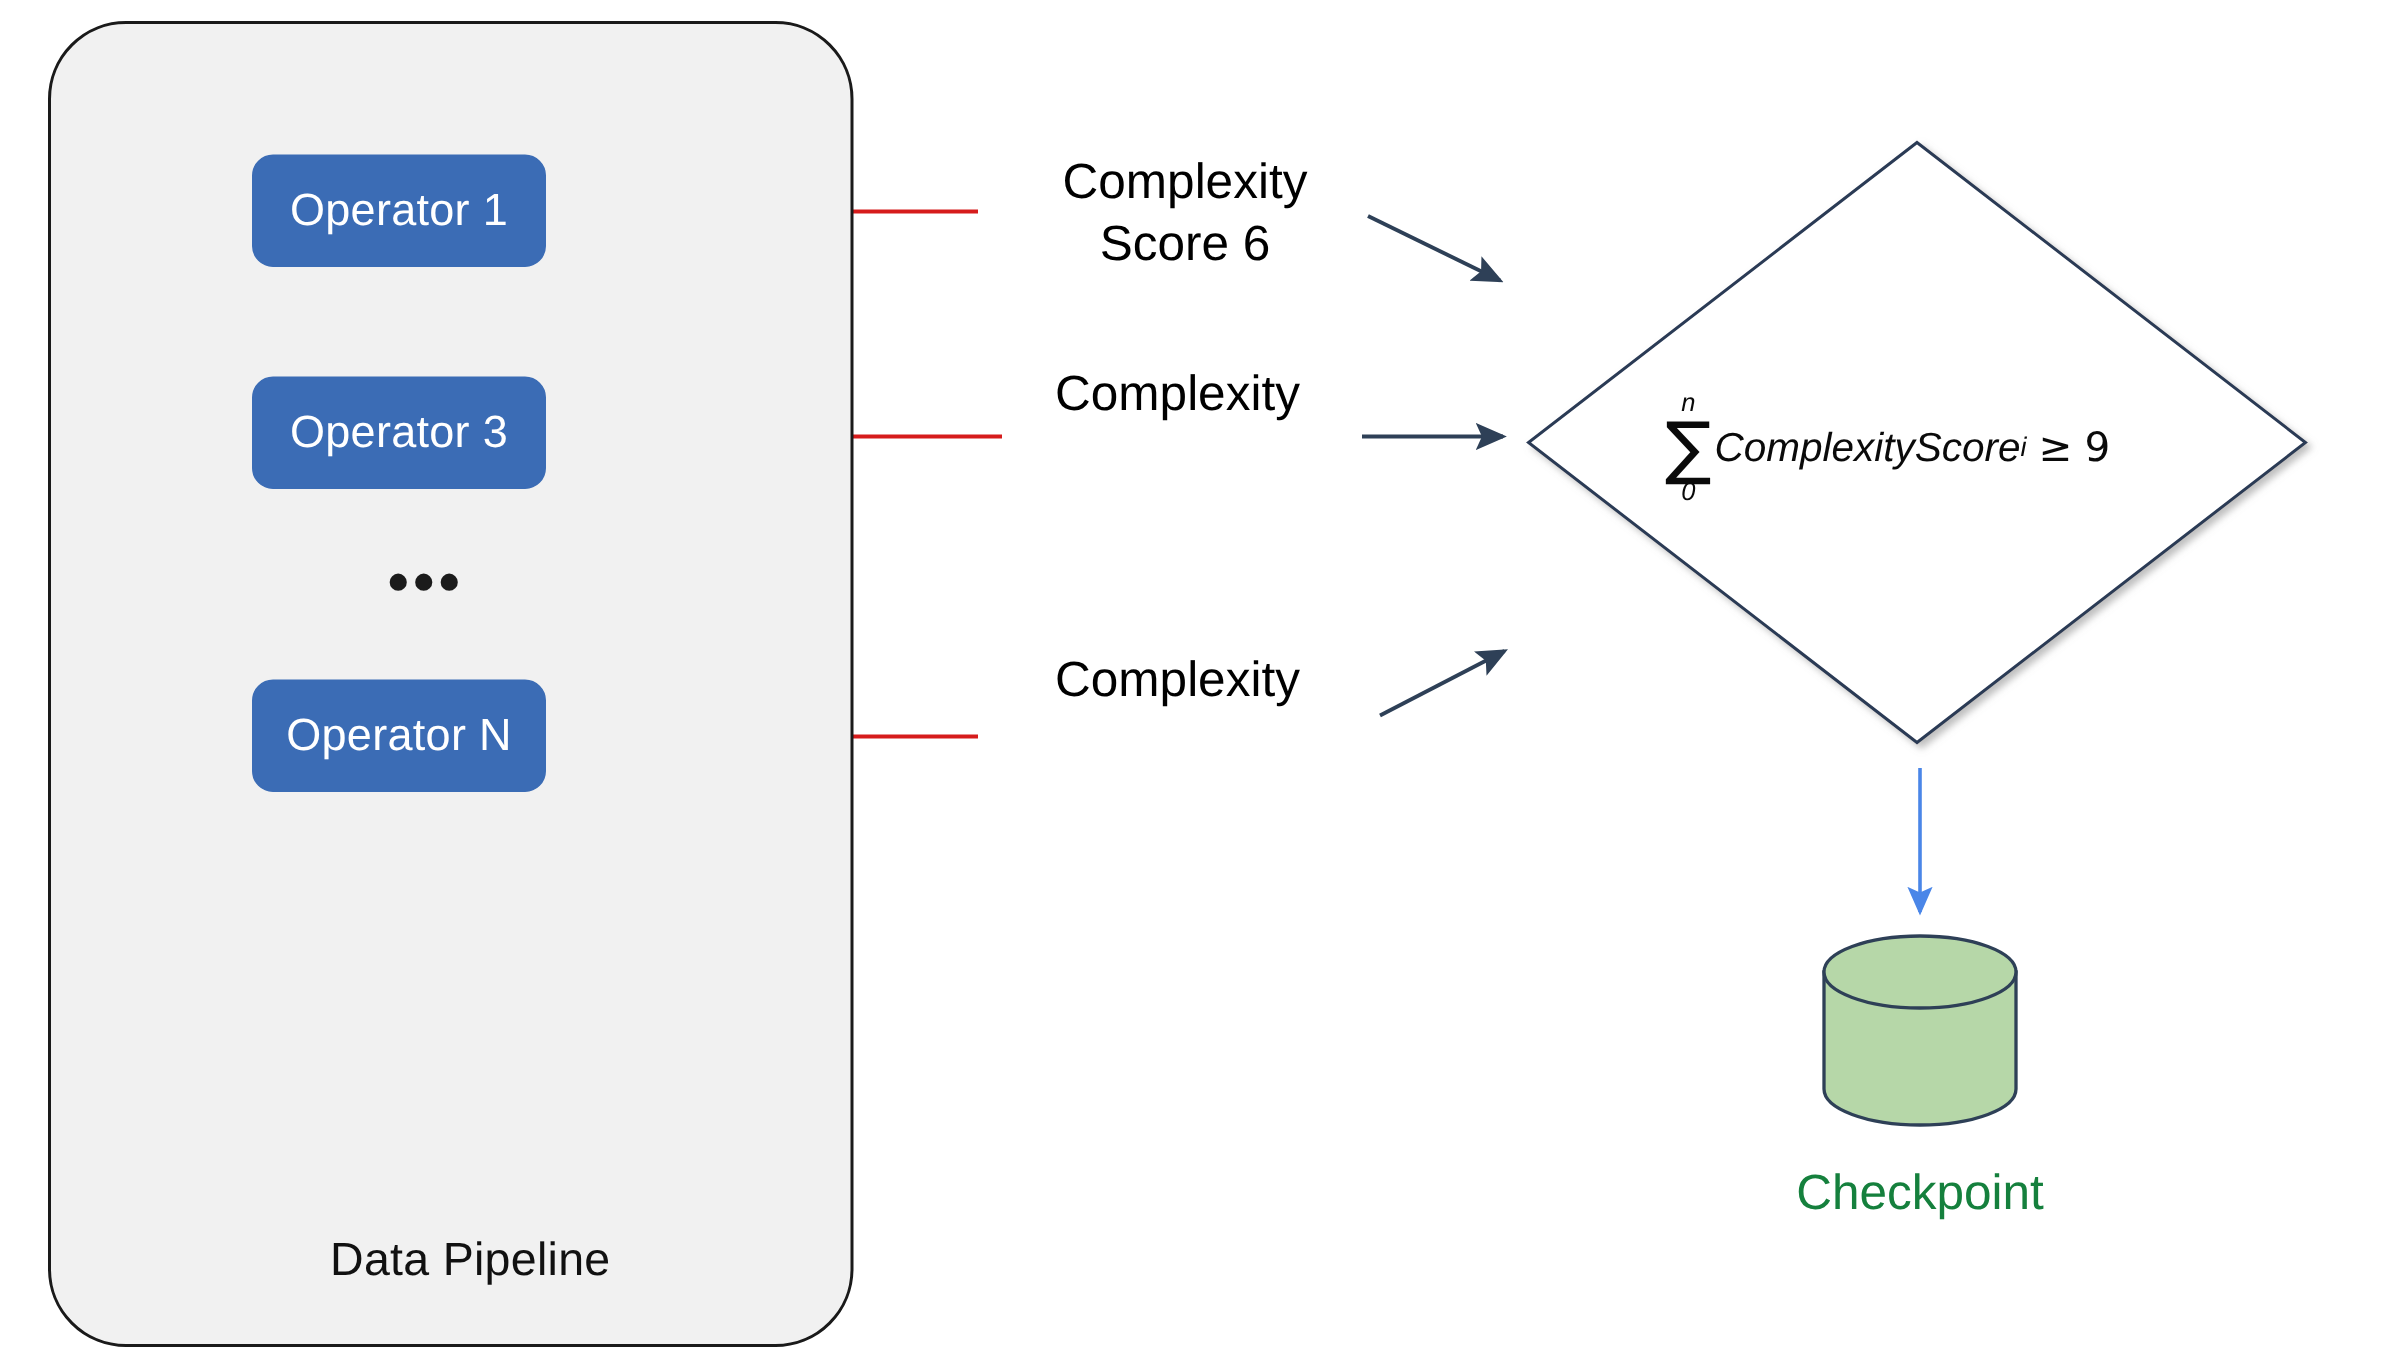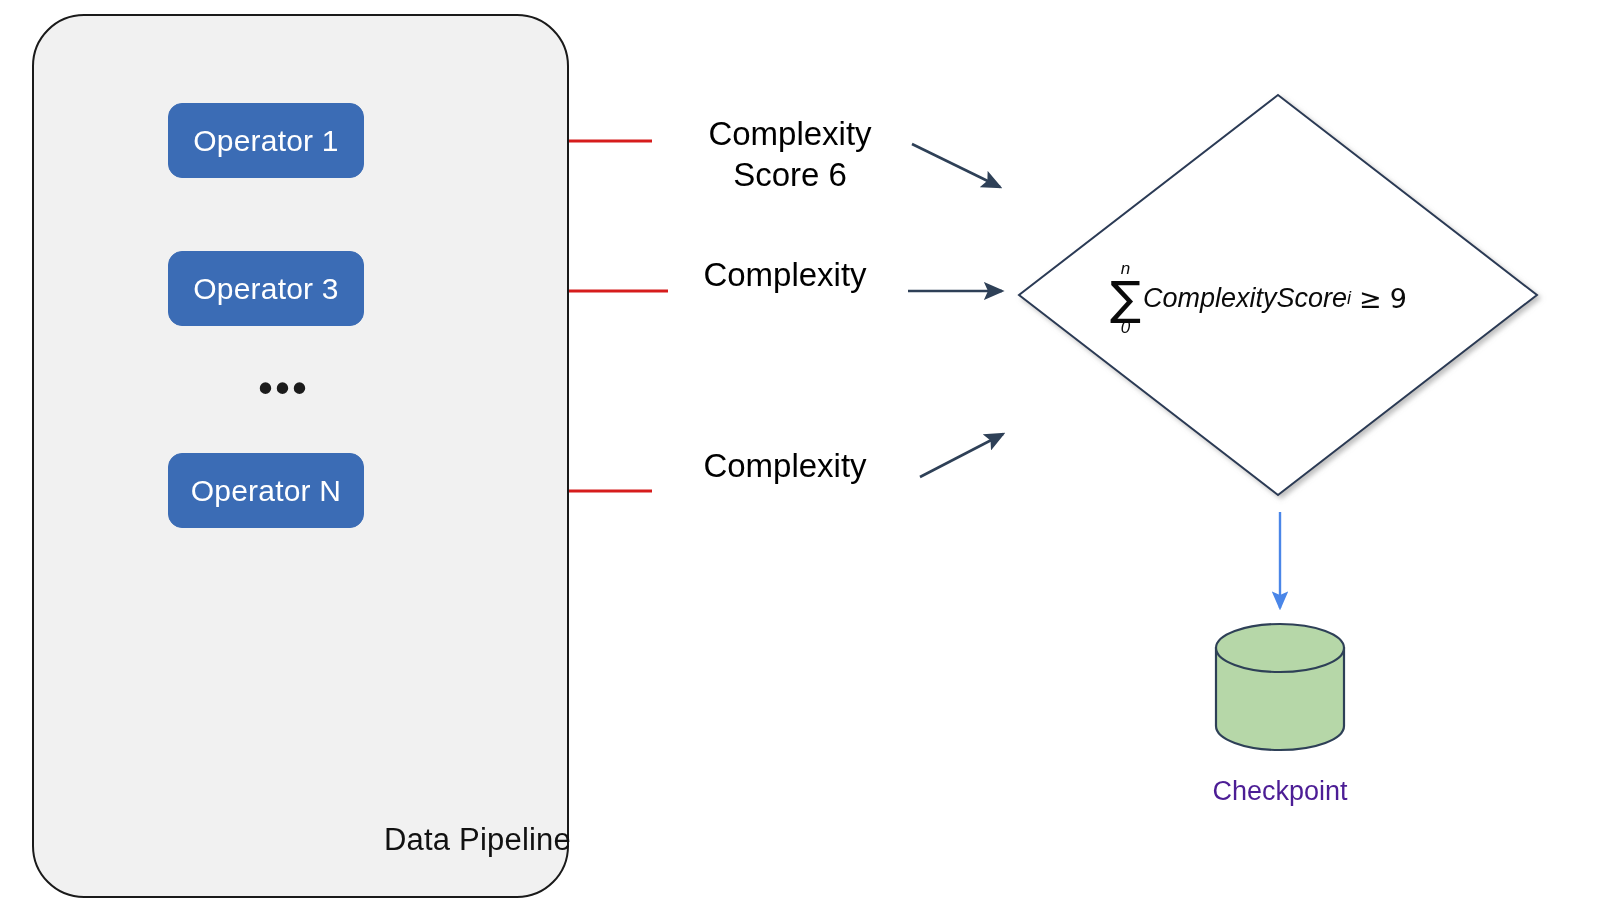--- a/index.html
+++ b/index.html
@@ -38,24 +38,25 @@
     background: #f1f1f1;
     border: 2px solid #1a1a1a;
     border-radius: 52px;
     box-sizing: border-box;
   }
   .pipeline-label {
     position: absolute;
     left: 0;
     top: 806px;
     width: 537px;
-    text-align: right;
+    text-align: center;
     font-size: 31px;
     color: #111111;
     letter-spacing: 0.2px;
+    padding-left: 11px;
   }
 
   
   .operator-box {
     position: absolute;
     width: 196px;
     height: 75px;
     background: #3b6cb5;
     border: 1.5px solid #3b6cb5;
     border-radius: 14px;
@@ -86,21 +87,20 @@
   }
 
   
   .score-label {
     position: absolute;
     width: 260px;
     text-align: center;
     font-size: 33px;
     color: #000000;
     line-height: 41px;
-    margin-top: 13px;
   }
   #score1 { left: 660px; top: 100px; }
   #score2 { left: 655px; top: 241px; }
   #scoreN { left: 655px; top: 432px; }
 
   
   .diamond-formula {
     position: absolute;
     left: 1110px;
     top: 260px;
@@ -126,22 +126,22 @@
   .formula-sub { font-size: 18px; vertical-align: sub; font-style: italic; }
   .formula-rel { font-style: normal; font-family: "DejaVu Sans", sans-serif; }
 
   
   .checkpoint-label {
     position: absolute;
     left: 1120px;
     top: 776px;
     width: 320px;
     text-align: center;
-    font-size: 27px;
-    color: #4c1d95;
+    font-size: 33px;
+    color: #15803d;
   }
 </style>
 </head>
 <body>
 
 <div id="canvas">
 
   <svg class="svg-layer" viewBox="0 0 1600 913">
     <defs>
       <marker id="arrowRed" markerWidth="10" markerHeight="8" refX="9" refY="4" orient="auto" markerUnits="strokeWidth">

